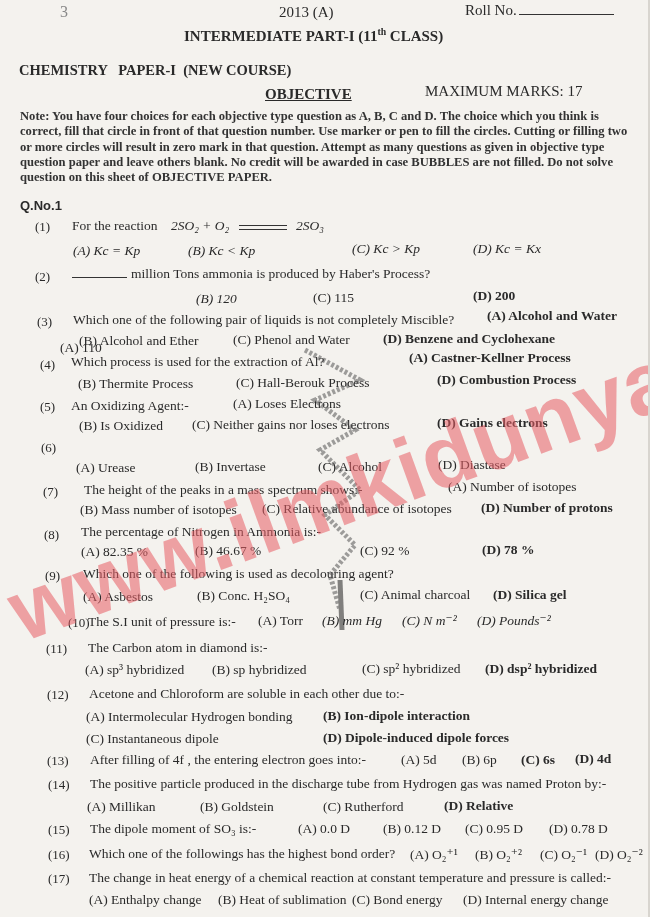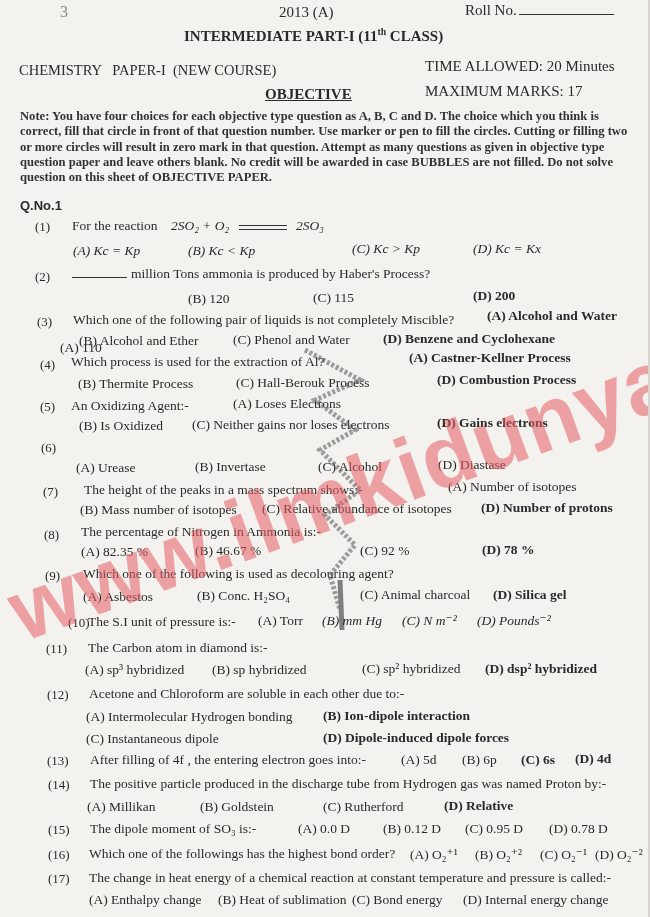--- a/index.html
+++ b/index.html
@@ -13,21 +13,21 @@
   .page { position: absolute; left: 0; top: 0; width: 650px; height: 917px; }
   .abs { position: absolute; white-space: nowrap; }
   .it { font-style: italic; }
   .b { font-weight: bold; }
   sub, sup { font-size: 65%; line-height: 0; }
   .hdr-year { left: 279px; top: 4px; font-size: 15px; }
   .corner-mark { left: 60px; top: 3px; font-size: 16px; color: #888; }
   .roll { left: 465px; top: 2px; font-size: 15px; }
   .roll-line { display: inline-block; width: 95px; border-bottom: 1px solid #333; height: 12px; margin-left: 2px; }
   .hdr-title { left: 184px; top: 28px; font-size: 15px; font-weight: bold; }
-  .subject { left: 19px; top: 62px; font-size: 14.5px; font-weight: normal; }
+  .subject { left: 19px; top: 62px; font-size: 14.5px; font-weight: bold; }
   .time { left: 425px; top: 58px; font-size: 15px; }
   .objective { left: 265px; top: 86px; font-size: 15px; font-weight: bold; text-decoration: underline; }
   .maxmarks { left: 425px; top: 83px; font-size: 15px; }
   .note { left: 20px; top: 109px; width: 615px; white-space: normal; font-size: 12.6px; line-height: 15.3px; font-weight: bold; color: #333; }
   .qno { left: 20px; top: 198px; font-family: "Liberation Sans", sans-serif; font-size: 13px; font-weight: bold; }
   .q { font-size: 13.5px; }
   .num { font-size: 13px; }
   .opt { font-size: 13.5px; }
   .blank { display: inline-block; width: 55px; border-bottom: 1px solid #333; height: 10px; margin-right: 4px; }
   .eq-arrow { display: inline-block; width: 48px; height: 12px; position: relative; margin: 0 6px; vertical-align: middle; }
@@ -53,21 +53,20 @@
 
   <div class="abs corner-mark">3</div>
   <div class="abs hdr-year">2013 (A)</div>
   <div class="abs roll">
     <span>Roll No.</span><span class="roll-line"></span>
   </div>
   <div class="abs hdr-title">
     <span>INTERMEDIATE PART-I (11</span><sup>th</sup><span> CLASS)</span>
   </div>
   <div class="abs subject" style="white-space:pre;">CHEMISTRY   PAPER-I  (NEW COURSE)</div>
-  <div class="abs time">TIME ALLOWED: 20 Minutes</div>
   <div class="abs objective">OBJECTIVE</div>
   <div class="abs maxmarks">MAXIMUM MARKS: 17</div>
 
   <div class="abs note">Note:  You have four choices for each objective type question as A, B, C and D.  The choice which you think is correct, fill that circle in front of that question number.  Use marker or pen to fill the circles.  Cutting or filling two or more circles will result in zero mark in that question.  Attempt as many questions as given in objective type question paper and leave others blank.  No credit will be awarded in case BUBBLES are not filled.   Do not solve question on this sheet of OBJECTIVE PAPER.</div>
 
   <div class="abs qno">Q.No.1</div>
 
   <div class="abs num" style="left:35px;top:219px;">(1)</div>
   <div class="abs q" style="left:72px;top:218px;">
     <span>For the reaction</span>&nbsp;&nbsp;&nbsp;
@@ -76,21 +75,21 @@
     <span class="it">2SO₃</span>
   </div>
   <div class="abs opt it" style="left:73px;top:243px;">(A) Kc  =  Kp</div>
   <div class="abs opt it" style="left:188px;top:243px;">(B) Kc  &lt;  Kp</div>
   <div class="abs opt it" style="left:352px;top:241px;">(C) Kc  &gt;  Kp</div>
   <div class="abs opt it" style="left:473px;top:241px;">(D) Kc  =  Kx</div>
 
   <div class="abs num" style="left:35px;top:269px;">(2)</div>
   <div class="abs q" style="left:72px;top:266px;"><span class="blank"></span><span>million Tons ammonia is produced by Haber's Process?</span></div>
   <div class="abs opt" style="left:60px;top:292px;margin-top:48px;">(A) 110</div>
-  <div class="abs opt" style="left:188px;top:291px;">(B) 120</div>
+  <div class="abs opt" style="left:196px;top:291px;font-style:italic;">(B) 120</div>
   <div class="abs opt" style="left:313px;top:290px;">(C) 115</div>
   <div class="abs opt b" style="left:473px;top:288px;">(D) 200</div>
 
   <div class="abs num" style="left:37px;top:314px;">(3)</div>
   <div class="abs q" style="left:73px;top:312px;">Which one of the following pair of liquids is not completely Miscible?</div>
   <div class="abs opt b" style="left:487px;top:308px;">(A) Alcohol and Water</div>
   <div class="abs opt" style="left:79px;top:333px;">(B) Alcohol and Ether</div>
   <div class="abs opt" style="left:233px;top:332px;">(C) Phenol and Water</div>
   <div class="abs opt b" style="left:383px;top:331px;">(D) Benzene and Cyclohexane</div>
 

